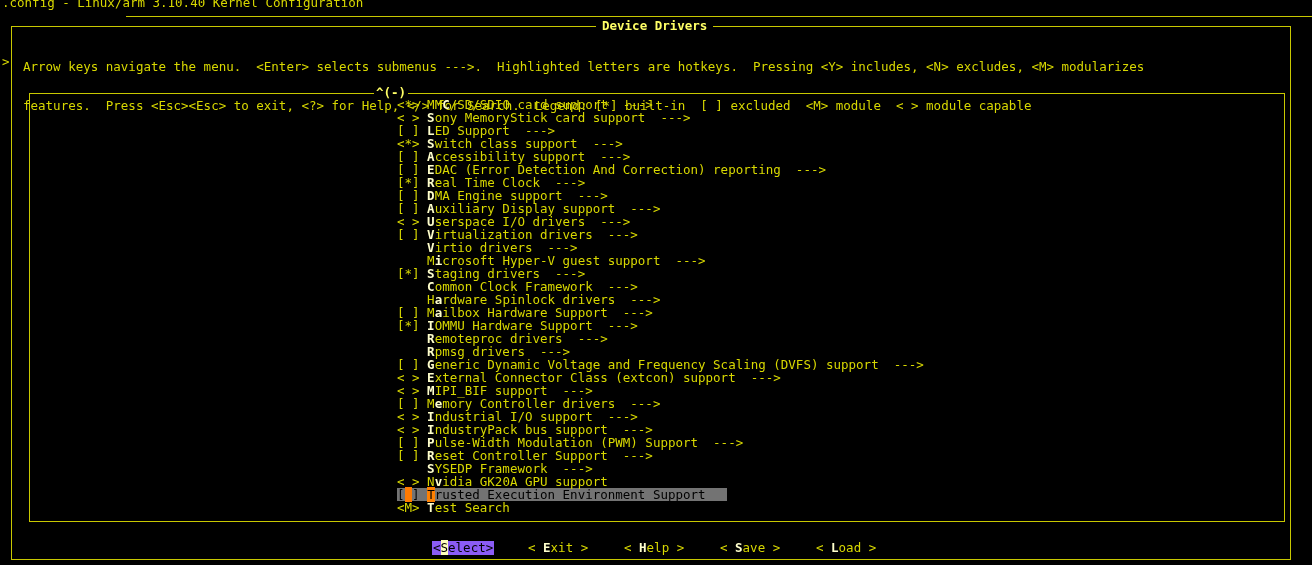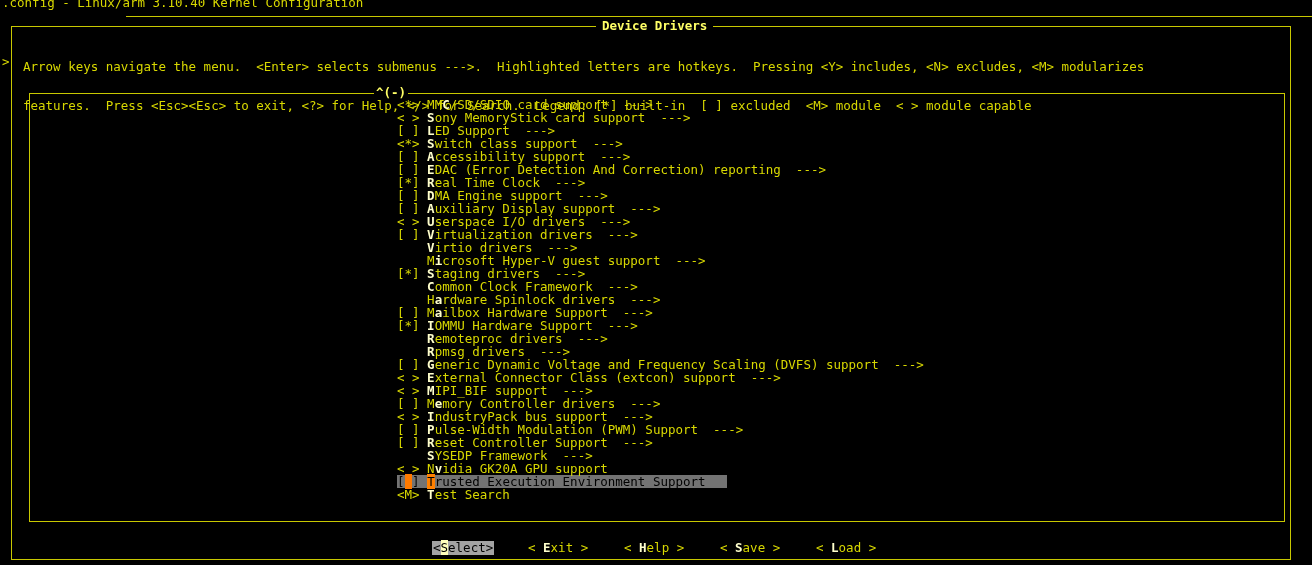--- a/index.html
+++ b/index.html
@@ -155,21 +155,21 @@
     position: absolute;
     top: 0;
     height: 14px;
     line-height: 14px;
     white-space: pre;
     color: #d8d800;
     padding: 0 1px;
   }
   .btn .bhot { color: #ffffcc; font-weight: bold; }
   .btn.active {
-    background: #a3a3a3;
+    background: #8b5cf6;
     color: #000000;
   }
   .btn.active .bhot {
     color: #000000;
     background: #ffffbb;
     font-weight: normal;
   }
 </style>
 </head>
 <body>
@@ -209,20 +209,21 @@
     <div class="menu-row"><span class="tag">   </span><span> </span><span class="hot">C</span><span class="label">ommon Clock Framework  ---&gt;</span></div>
     <div class="menu-row"><span class="tag">   </span><span> </span><span class="label">H</span><span class="hot">a</span><span class="label">rdware Spinlock drivers  ---&gt;</span></div>
     <div class="menu-row"><span class="tag">[ ]</span><span> </span><span class="label">M</span><span class="hot">a</span><span class="label">ilbox Hardware Support  ---&gt;</span></div>
     <div class="menu-row"><span class="tag">[*]</span><span> </span><span class="hot">I</span><span class="label">OMMU Hardware Support  ---&gt;</span></div>
     <div class="menu-row"><span class="tag">   </span><span> </span><span class="hot">R</span><span class="label">emoteproc drivers  ---&gt;</span></div>
     <div class="menu-row"><span class="tag">   </span><span> </span><span class="hot">R</span><span class="label">pmsg drivers  ---&gt;</span></div>
     <div class="menu-row"><span class="tag">[ ]</span><span> </span><span class="hot">G</span><span class="label">eneric Dynamic Voltage and Frequency Scaling (DVFS) support  ---&gt;</span></div>
     <div class="menu-row"><span class="tag">&lt; &gt;</span><span> </span><span class="hot">E</span><span class="label">xternal Connector Class (extcon) support  ---&gt;</span></div>
     <div class="menu-row"><span class="tag">&lt; &gt;</span><span> </span><span class="hot">M</span><span class="label">IPI_BIF support  ---&gt;</span></div>
     <div class="menu-row"><span class="tag">[ ]</span><span> </span><span class="label">M</span><span class="hot">e</span><span class="label">mory Controller drivers  ---&gt;</span></div>
+    <div class="menu-row"><span class="tag">&lt; &gt;</span><span> </span><span class="hot">I</span><span class="label">ndustrial I/O support  ---&gt;</span></div>
     <div class="menu-row"><span class="tag">&lt; &gt;</span><span> </span><span class="hot">I</span><span class="label">ndustryPack bus support  ---&gt;</span></div>
     <div class="menu-row"><span class="tag">[ ]</span><span> </span><span class="hot">P</span><span class="label">ulse-Width Modulation (PWM) Support  ---&gt;</span></div>
     <div class="menu-row"><span class="tag">[ ]</span><span> </span><span class="hot">R</span><span class="label">eset Controller Support  ---&gt;</span></div>
     <div class="menu-row"><span class="tag">   </span><span> </span><span class="hot">S</span><span class="label">YSEDP Framework  ---&gt;</span></div>
     <div class="menu-row"><span class="tag">&lt; &gt;</span><span> </span><span class="label">N</span><span class="hot">v</span><span class="label">idia GK20A GPU support</span></div>
     <div class="menu-row selected"><span class="tag"><span>[</span><span class="cursor"> </span><span>]</span></span><span> </span><span class="hot">T</span><span class="label">rusted Execution Environment Support</span></div>
     <div class="menu-row"><span class="tag">&lt;M&gt;</span><span> </span><span class="hot">T</span><span class="label">est Search</span></div>
   </div>
 
 <div class="buttons" id="buttons-container">

